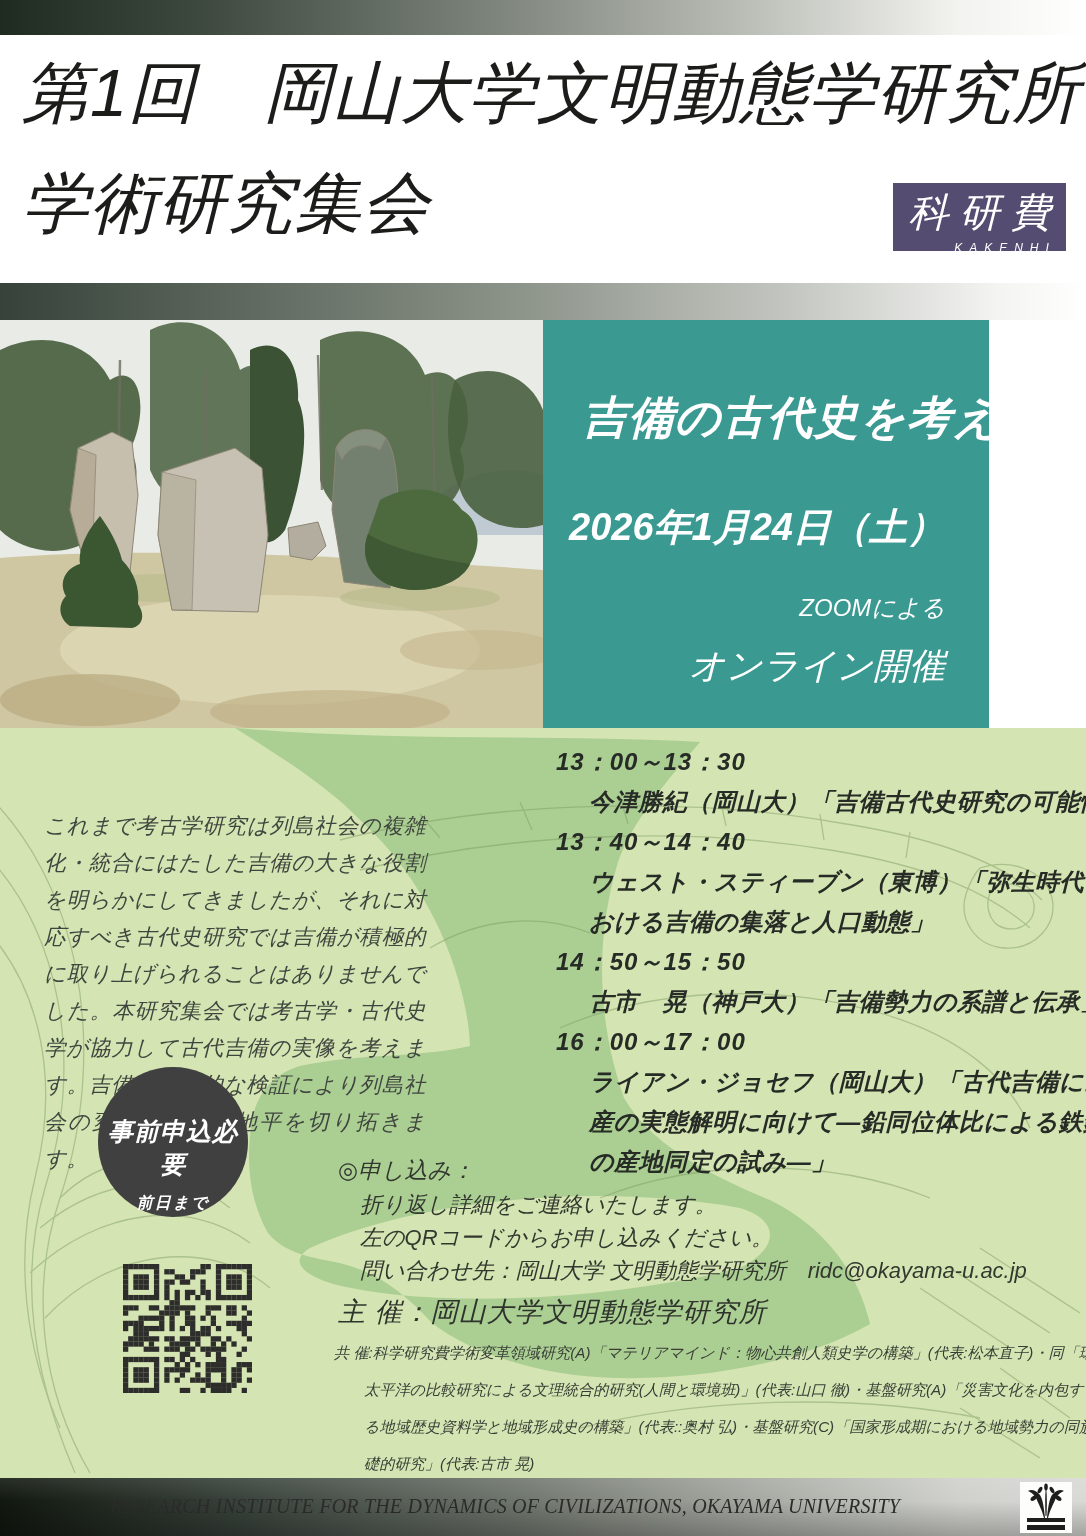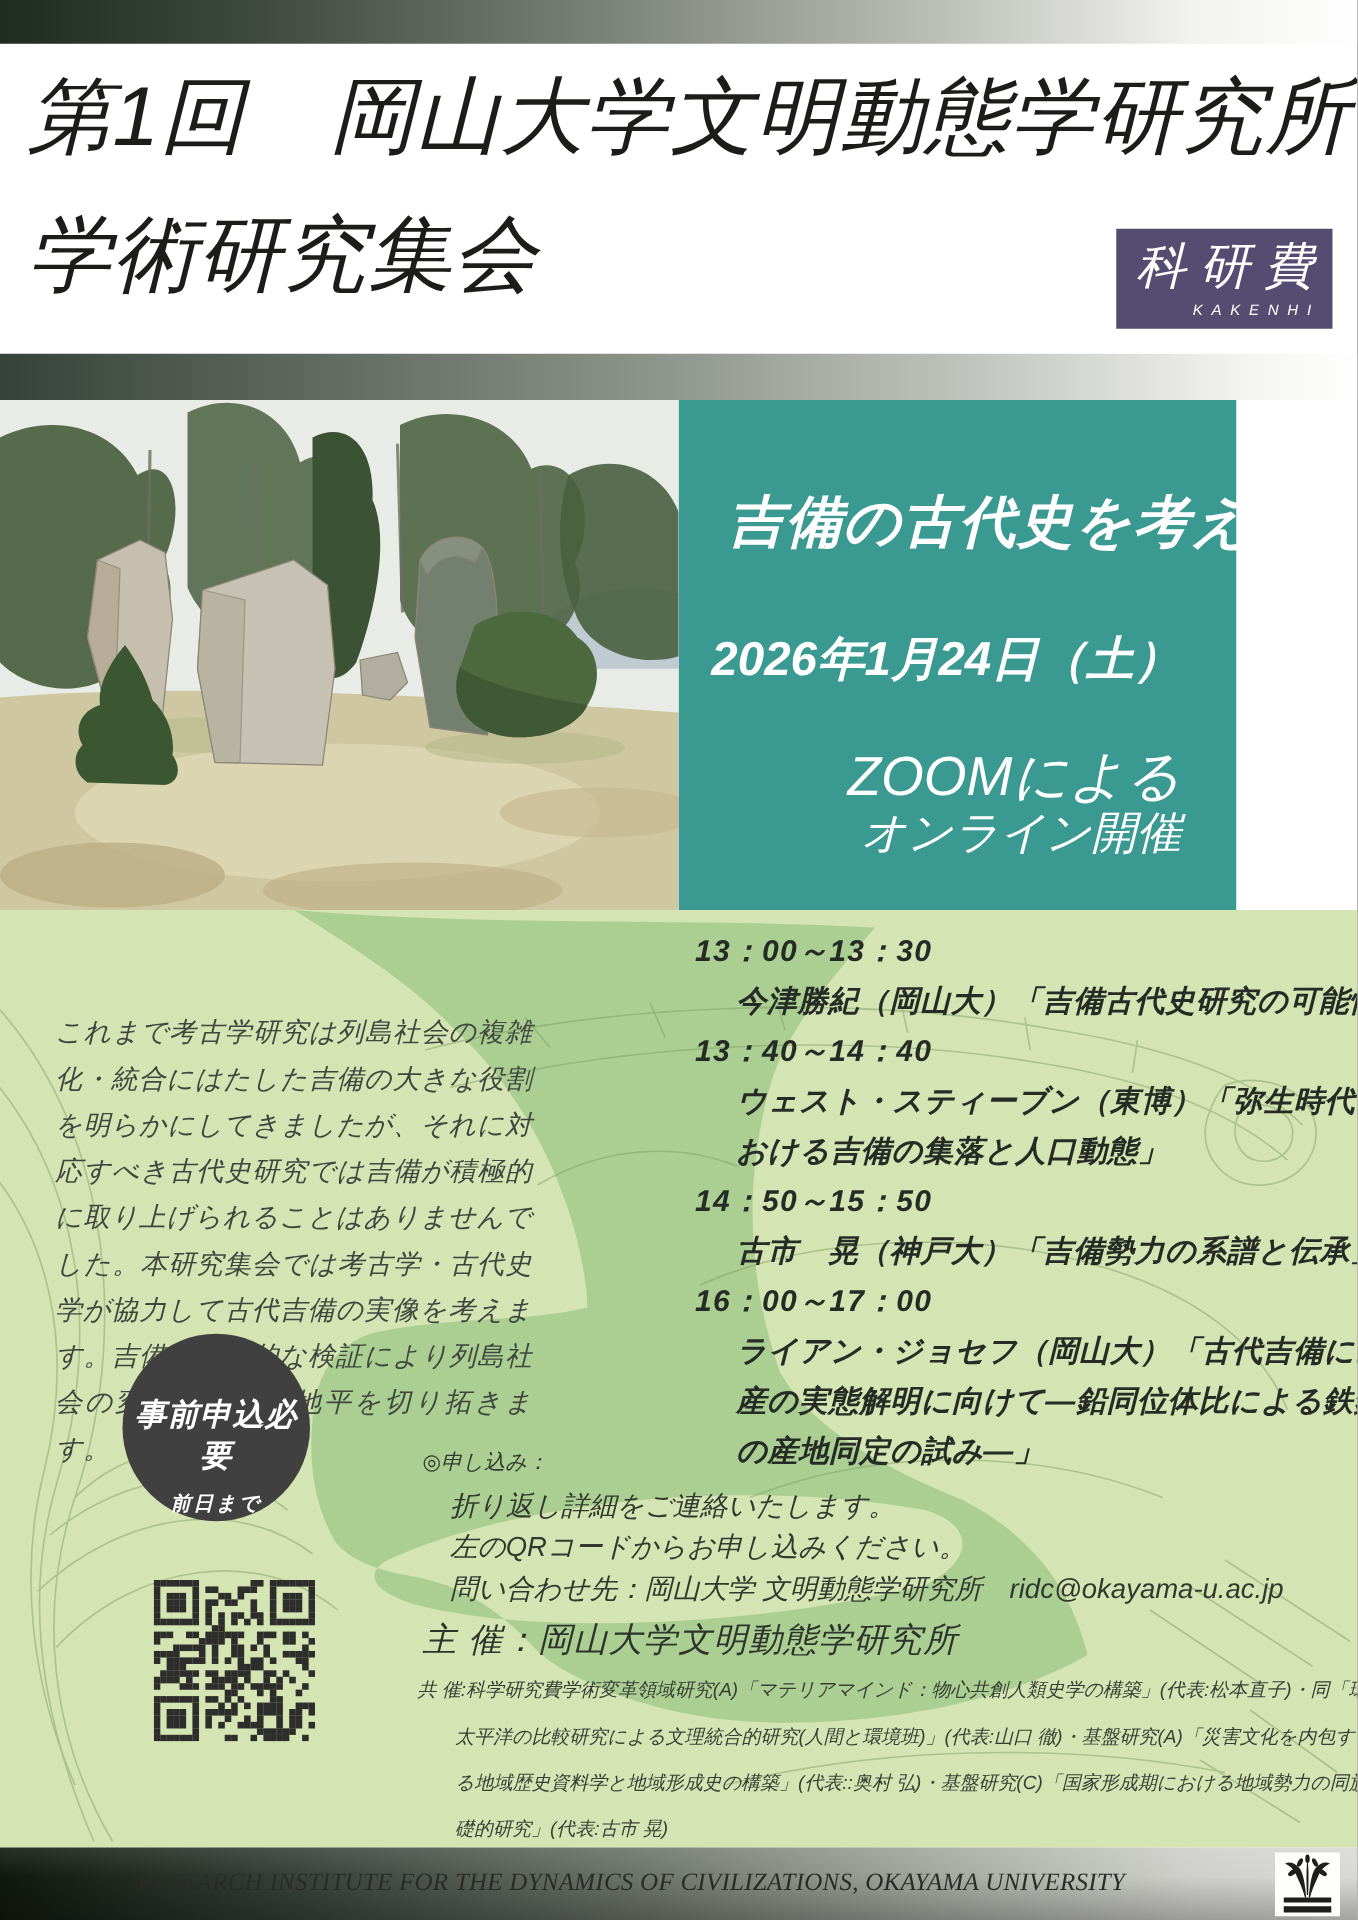--- a/index.html
+++ b/index.html
@@ -12,47 +12,47 @@
   
   .top-bar{position:absolute;left:0;top:0;width:1086px;height:35px;
     background:linear-gradient(to right,#1f2b21 0%,#3c473d 18%,#7c837a 45%,#b9bcb5 68%,#f2f2ef 88%,#ffffff 100%);}
   .mid-bar{position:absolute;left:0;top:283px;width:1086px;height:37px;
     background:linear-gradient(to right,#36423a 0%,#5a645a 20%,#8d948a 48%,#c2c5bf 72%,#f4f4f2 92%,#ffffff 100%);}
   
   .header-title{position:absolute;left:22px;color:#1c1c1a;letter-spacing:1px;
     font-size:67px;font-weight:500;white-space:nowrap;}
   .title-1{top:48px;}
   .title-2{top:158px;}
-  .kakenhi{position:absolute;left:893px;top:183px;width:173px;height:80px;
+  .kakenhi{position:absolute;left:893px;top:183px;width:173px;height:68px;
     background:#554d71;color:#fff;text-align:center;}
   .kakenhi .kanji{font-size:40px;letter-spacing:11px;margin-top:2px;text-indent:11px;font-weight:500;}
   .kakenhi .latin{font-size:12px;letter-spacing:7px;margin-top:1px;text-indent:7px;padding-left:44px;}
   
   .photo{position:absolute;left:0;top:320px;width:543px;height:408px;overflow:hidden;}
   .teal-box{position:absolute;left:543px;top:320px;width:446px;height:408px;background:#3a9a92;color:#fff;}
   .headline{position:absolute;left:0;top:68px;width:543px;text-align:center;
     font-size:45px;font-weight:bold;letter-spacing:1px;white-space:nowrap;}
   .hero-date{position:absolute;right:44px;top:182px;font-size:38px;font-weight:bold;white-space:nowrap;}
-  .hero-zoom1{position:absolute;right:44px;top:272px;font-size:44px;font-weight:500;white-space:nowrap;}
+  .hero-zoom1{position:absolute;right:44px;top:272px;font-size:24px;font-weight:500;white-space:nowrap;}
   .hero-zoom2{position:absolute;right:44px;top:322px;font-size:36px;font-weight:500;white-space:nowrap;}
   
   .body-green{position:absolute;left:0;top:728px;width:1086px;height:750px;background:#d4e4b2;}
   .decor{position:absolute;left:0;top:0;}
   .description{position:absolute;left:44px;top:58px;width:382px;
     font-size:21.5px;line-height:37px;color:#40463f;text-align:justify;letter-spacing:0.5px;}
   .badge{position:absolute;left:98px;top:339px;width:150px;height:150px;border-radius:50%;
     background:#404040;color:#fff;text-align:center;}
   .badge .b1{font-size:25px;font-weight:bold;margin-top:48px;letter-spacing:1px;}
   .badge .b2{font-size:16px;font-weight:bold;margin-top:12px;letter-spacing:2px;}
   .qr{position:absolute;left:123px;top:536px;width:129px;height:129px;}
   .program{position:absolute;left:556px;top:14px;width:520px;color:#272b26;}
   .prog-time{font-size:24px;font-weight:bold;line-height:40px;letter-spacing:1px;}
   .prog-line{font-size:24px;font-weight:bold;line-height:40px;margin-left:33px;letter-spacing:0.5px;white-space:nowrap;}
   .apply{position:absolute;left:338px;top:424px;color:#33382f;}
-  .apply-head{font-size:17px;line-height:36px;}
+  .apply-head{font-size:23px;line-height:36px;}
   .apply-line{font-size:22px;line-height:33px;margin-left:22px;white-space:nowrap;}
   .host{position:absolute;left:338px;top:566px;font-size:27px;color:#2e332c;letter-spacing:1px;}
   .cohost{position:absolute;left:334px;top:606px;width:740px;color:#383e36;}
   .cohost div{font-size:15.2px;line-height:37px;white-space:nowrap;}
   .cohost div + div{margin-left:30px;}
   
   .footer{position:absolute;left:0;top:1478px;width:1086px;height:58px;
     background:linear-gradient(to right,#11180f 0%,#38413a 22%,#6f766d 48%,#a7aaa3 70%,#cfd0cb 88%,#d9dad5 100%);}
   .footer:after{content:"";position:absolute;inset:0;
     background:linear-gradient(to bottom,rgba(255,255,255,0.10),rgba(0,0,0,0) 40%,rgba(0,0,0,0.25) 100%);}

